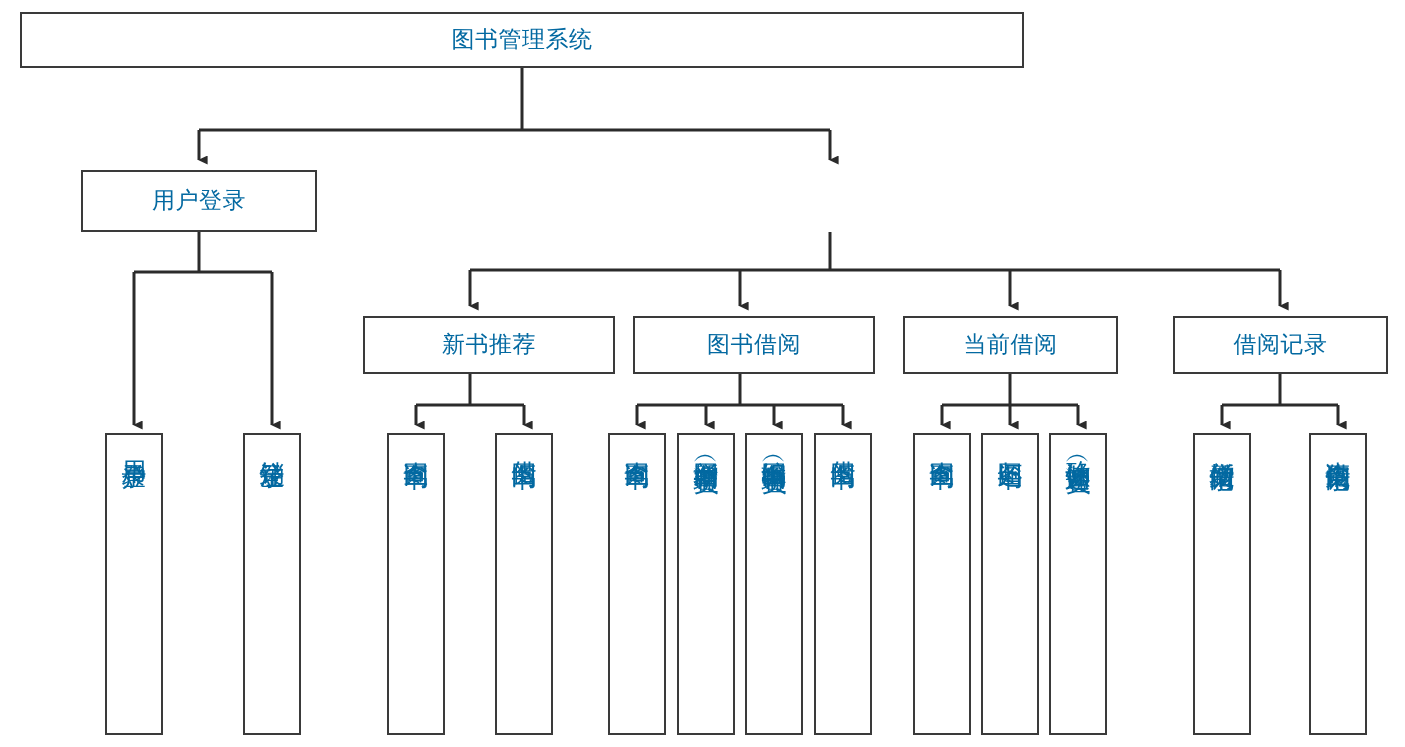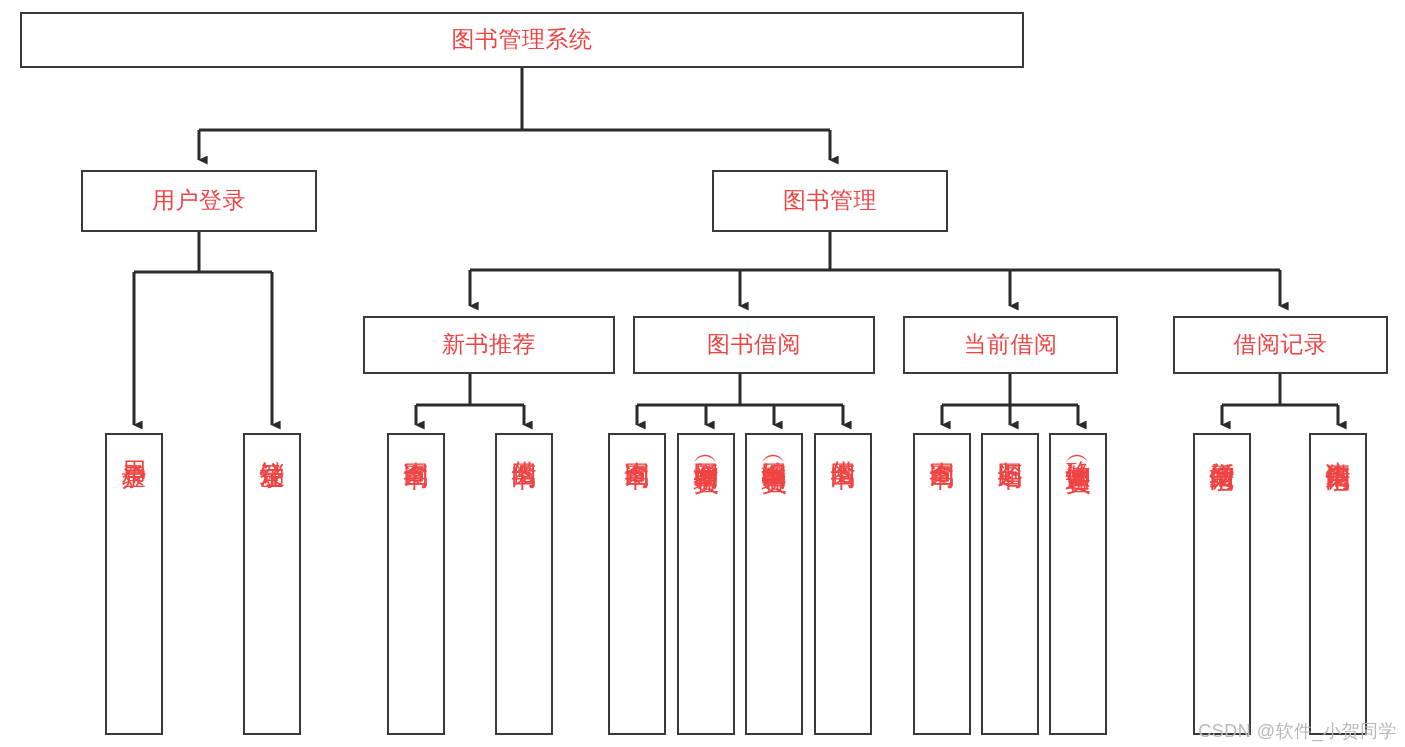--- a/index.html
+++ b/index.html
@@ -31,21 +31,21 @@
     position: absolute;
     box-sizing: border-box;
     background: #ffffff;
     border: 2px solid #3a3a3a;
     display: flex;
     align-items: center;
     justify-content: center;
     overflow: hidden;
   }
   .node-label {
-    color: #ef4444;
+    color: #0369a1;
     line-height: 1.12;
     text-align: center;
     white-space: pre;
   }
   .node-h .node-label {
     font-size: 23px;
     letter-spacing: 0.5px;
   }
   .node-v {
     align-items: flex-start;
@@ -124,23 +124,20 @@
     </g>
   </svg>
 
   <div class="node-box node-h" style="left:20px; top:12px; width:1004px; height:56px;">
     <span class="node-label">图书管理系统</span>
   </div>
 
   <div class="node-box node-h" style="left:81px; top:170px; width:236px; height:62px;">
     <span class="node-label">用户登录</span>
   </div>
-  <div class="node-box node-h" style="left:712px; top:170px; width:236px; height:62px;">
-    <span class="node-label">图书管理</span>
-  </div>
 
   <div class="node-box node-h" style="left:363px; top:316px; width:252px; height:58px;">
     <span class="node-label">新书推荐</span>
   </div>
   <div class="node-box node-h" style="left:633px; top:316px; width:242px; height:58px;">
     <span class="node-label">图书借阅</span>
   </div>
   <div class="node-box node-h" style="left:903px; top:316px; width:215px; height:58px;">
     <span class="node-label">当前借阅</span>
   </div>
@@ -185,15 +182,14 @@
     <span class="node-label">确认归还（管理员）</span>
   </div>
 
   <div class="node-box node-v" style="left:1193px; top:433px; width:58px; height:302px;">
     <span class="node-label">新增借阅记录</span>
   </div>
   <div class="node-box node-v" style="left:1309px; top:433px; width:58px; height:302px;">
     <span class="node-label">查询借阅记录</span>
   </div>
 
-  <div class="watermark">CSDN @软件_小贺同学</div>
 
 </div>
 
 </body></html>

